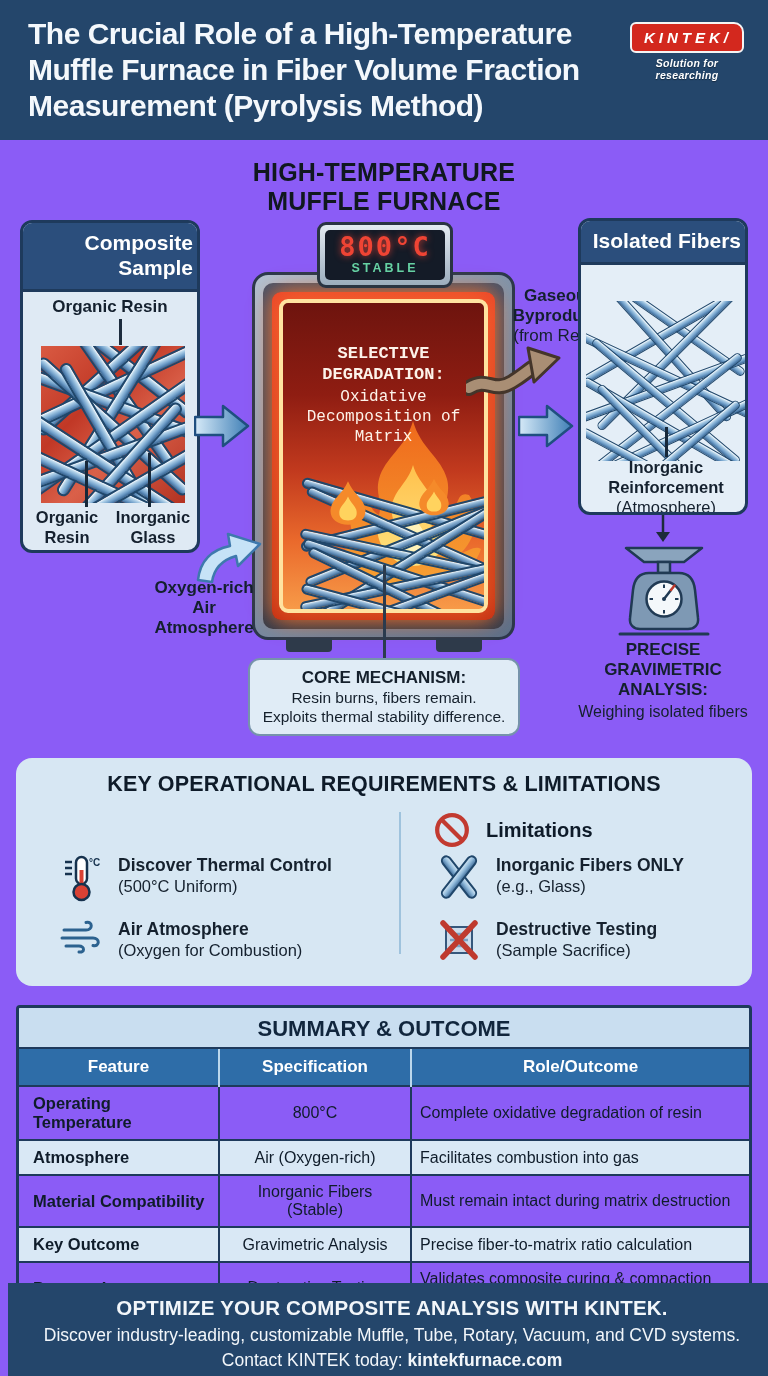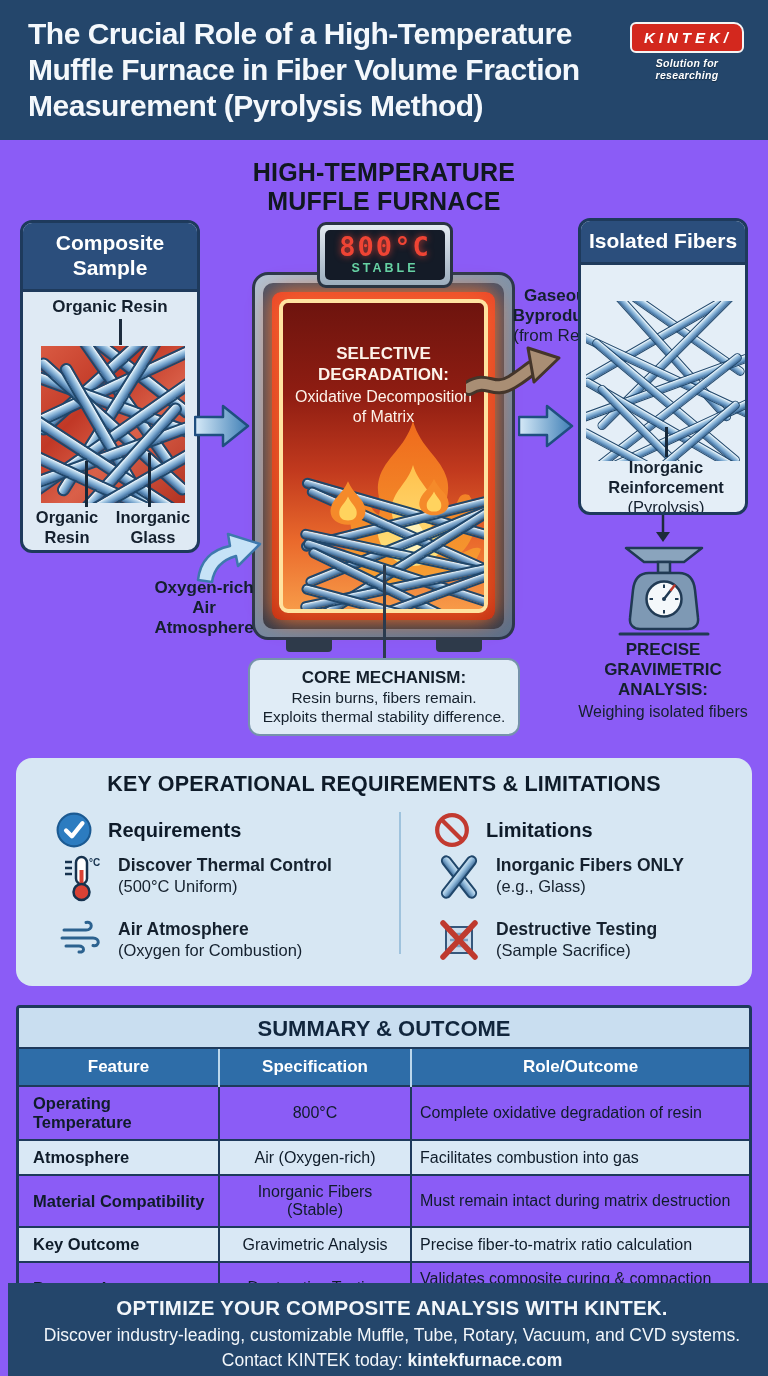--- a/index.html
+++ b/index.html
@@ -13,21 +13,21 @@
   .logo-box { display:inline-block; background:#d3281e; border:2px solid #f5f5f5; border-radius:6px 10px 6px 6px; padding:5px 10px 5px 12px; color:#ffffff; font-weight:bold; font-style:italic; font-size:15px; letter-spacing:4px; white-space:nowrap; }
   .logo-tag { margin-top:4px; color:#ffffff; font-weight:bold; font-style:italic; font-size:10.5px; letter-spacing:0.3px; text-shadow:0 1px 1px rgba(0,0,0,.4); }
 
   
   .diag-title { position:absolute; left:0; top:158px; width:768px; text-align:center; color:#10181f; font-weight:bold; font-size:25px; line-height:29px; letter-spacing:0.2px; }
   .small-label { color:#14202e; font-weight:bold; font-size:17px; line-height:20px; text-align:center; }
   .small-label .reg { font-weight:normal; }
 
   
   .panel { position:absolute; border:3px solid #1e3a5c; border-radius:12px; background:#dfeaf4; overflow:hidden; }
-  .panel-head { background:#2b4e7c; color:#ffffff; font-weight:bold; font-size:21px; line-height:25px; text-align:center; padding:7px 4px 9px 4px; border-bottom:3px solid #1e3a5c; }
+  .panel-head { background:#2b4e7c; color:#ffffff; font-weight:bold; font-size:21px; line-height:25px; text-align:right; padding:7px 4px 9px 4px; border-bottom:3px solid #1e3a5c; }
   .comp-panel { left:20px; top:220px; width:180px; height:333px; }
   .iso-panel  { left:578px; top:218px; width:170px; height:297px; }
 
   .comp-img { position:absolute; left:18px; top:123px; width:144px; height:157px; overflow:hidden;
     background:linear-gradient(135deg,#d95a42 0%,#c13826 35%,#da6049 60%,#b33322 100%); }
   .iso-fibers { position:absolute; left:5px; top:80px; width:160px; height:160px; overflow:hidden; }
 
   .rod { position:absolute; height:13px; width:200px; border-radius:8px; border:2px solid #20476b;
     background:linear-gradient(180deg,#e2f0fa 0%,#a8cbe5 30%,#6f9ec9 65%,#3a6795 100%);
     box-shadow: inset 0 1px 1px rgba(255,255,255,.55); }
@@ -39,21 +39,21 @@
 
   
   .furnace { position:absolute; left:252px; top:272px; width:263px; height:368px; }
   .f-shell { position:absolute; inset:0; border-radius:16px; border:3px solid #2c3a4c;
     background:linear-gradient(135deg,#b4c2d3 0%,#8496ab 40%,#5d7089 100%); }
   .f-wall { position:absolute; inset:11px; border-radius:10px; background:linear-gradient(180deg,#46536a,#303b4b); }
   .f-glow { position:absolute; inset:20px; border-radius:9px; background:linear-gradient(180deg,#ea452a,#c22d13); box-shadow:0 0 20px rgba(255,110,40,.75); }
   .f-chamber { position:absolute; inset:27px; border-radius:9px; border:4px solid #ffe3a0; overflow:hidden;
     background:linear-gradient(180deg,#6e140e 0%,#8f1d12 30%,#c23a1e 55%,#ea6a2c 78%,#f79a48 100%);
     box-shadow:0 0 26px 4px rgba(255,130,50,.55); }
-  .f-text { position:absolute; left:0; top:40px; width:100%; text-align:center; color:#fdf3ea; }
+  .f-text { position:absolute; left:0; top:40px; width:100%; text-align:center; color:#fdf3ea;font-family:Liberation Mono, monospace; }
   .f-text .b { font-weight:bold; font-size:17px; line-height:21px; }
   .f-text .r { font-weight:normal; font-size:16px; line-height:20px; margin:2px auto 0 auto; width:180px; }
   .f-flame { position:absolute; left:30px; top:118px; width:200px; height:180px; }
   .f-bundle { position:absolute; left:10px; top:195px; width:225px; height:130px; }
   .f-flame-s { position:absolute; width:50px; height:44px; }
   .f-foot { position:absolute; bottom:-12px; width:46px; height:14px; background:#2e3a4a; border-radius:0 0 4px 4px; }
 
   .display { position:absolute; left:317px; top:222px; width:136px; height:66px; border-radius:9px; border:3px solid #2a3442;
     background:linear-gradient(180deg,#e4ebf1,#9cadbd); z-index:5; padding:5px; }
   .screen { width:100%; height:100%; background:#141b27; border-radius:5px; text-align:center; padding-top:3px; }
@@ -251,21 +251,21 @@
         <div class="rod rod-i" style="left: -15px; top: 108px; transform: rotate(-38deg);"></div>
         <div class="rod rod-i" style="left: -15px; top: 122px; transform: rotate(30deg);"></div>
         <div class="rod rod-i" style="left: -15px; top: 136px; transform: rotate(-25deg);"></div>
         <div class="rod rod-i" style="left: -15px; top: 148px; transform: rotate(45deg);"></div>
         <div class="rod rod-i" style="left: -15px; top: 158px; transform: rotate(-40deg);"></div>
         <div class="rod rod-i" style="left: -15px; top: 170px; transform: rotate(28deg);"></div>
       </div>
     <div class="pline" style="left:84px; top:206px; height:30px; background:#17283a;"></div>
     <div class="small-label abs" style="left:5px; top:236px; width:160px; font-size:16.5px;">
       <div>Inorganic Reinforcement</div>
-      <div class="reg">(Pyrolysis)</div>
+      <div class="reg">(Atmosphere)</div>
     </div>
   </div>
 
   <svg class="abs" style="left:653px; top:515px;" width="20" height="28" viewBox="0 0 20 28">
     <line x1="10" y1="0" x2="10" y2="18" stroke="#1c2b3a" stroke-width="2.5"></line>
     <polygon points="3,17 17,17 10,27" fill="#1c2b3a"></polygon>
   </svg>
 
   <svg class="abs" style="left:618px; top:540px;" width="92" height="98" viewBox="0 0 92 98">
     <polygon points="8,8 84,8 66,22 26,22" fill="#8aa4bd" stroke="#203a54" stroke-width="2.5" stroke-linejoin="round"></polygon>
@@ -290,27 +290,20 @@
   <div class="core-box">
     <div class="b">CORE MECHANISM:</div>
     <div class="r">Resin burns, fibers remain.</div>
     <div class="r">Exploits thermal stability difference.</div>
   </div>
 
   <div class="req">
     <div class="req-title">KEY OPERATIONAL REQUIREMENTS &amp; LIMITATIONS</div>
     <div class="req-divider"></div>
 
-    <div class="req-col-head" style="left:40px; top:54px;">
-      <svg width="36" height="36" viewBox="0 0 34 34">
-        <circle cx="17" cy="17" r="15.5" fill="#2c7cc0" stroke="#1b5a92" stroke-width="2"></circle>
-        <polyline points="9.5,17.5 15,23 25,10.5" fill="none" stroke="#ffffff" stroke-width="4" stroke-linecap="round" stroke-linejoin="round"></polyline>
-      </svg>
-      <span>Requirements</span>
-    </div>
     <div class="req-item" style="left:42px; top:96px; width:330px;">
       <span class="ic">
         <svg width="42" height="48" viewBox="0 0 42 48">
           <line x1="5" y1="8" x2="12" y2="8" stroke="#16324e" stroke-width="2.5"></line>
           <line x1="5" y1="14" x2="12" y2="14" stroke="#16324e" stroke-width="2.5"></line>
           <line x1="5" y1="20" x2="12" y2="20" stroke="#16324e" stroke-width="2.5"></line>
           <rect x="16" y="3" width="11" height="27" rx="5.5" fill="#ffffff" stroke="#16324e" stroke-width="2.5"></rect>
           <rect x="19.5" y="16" width="4" height="16" fill="#d94134"></rect>
           <circle cx="21.5" cy="38" r="8" fill="#d94134" stroke="#16324e" stroke-width="2.5"></circle>
           <text x="29" y="12" font-size="10" font-weight="bold" fill="#16324e" font-family="Liberation Sans, sans-serif">°C</text>

